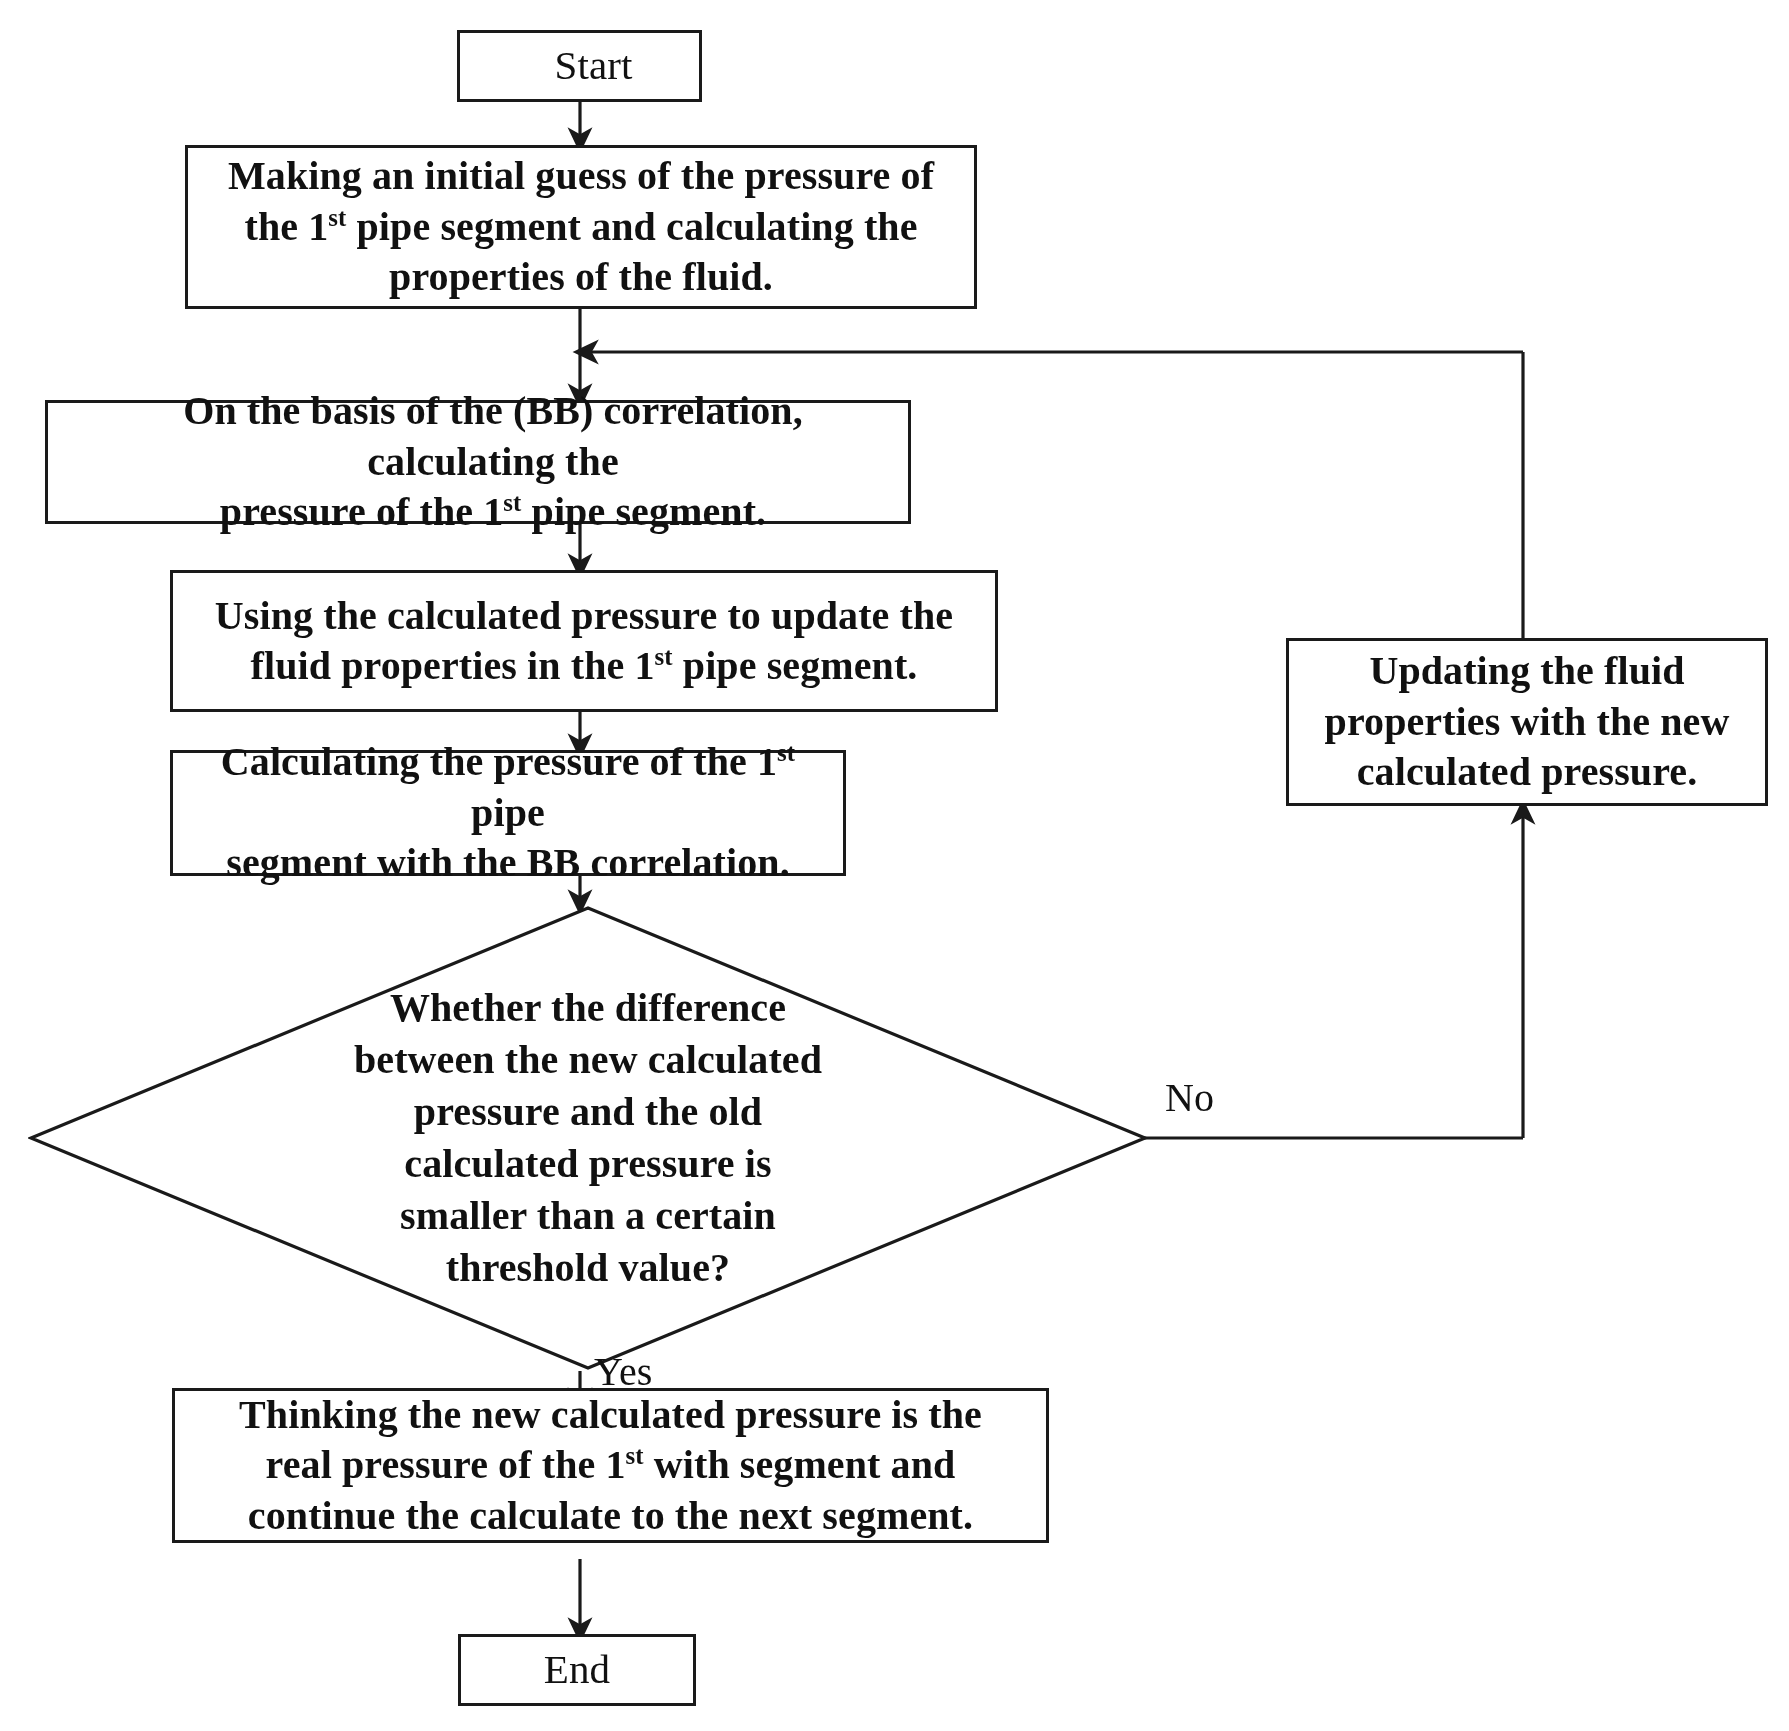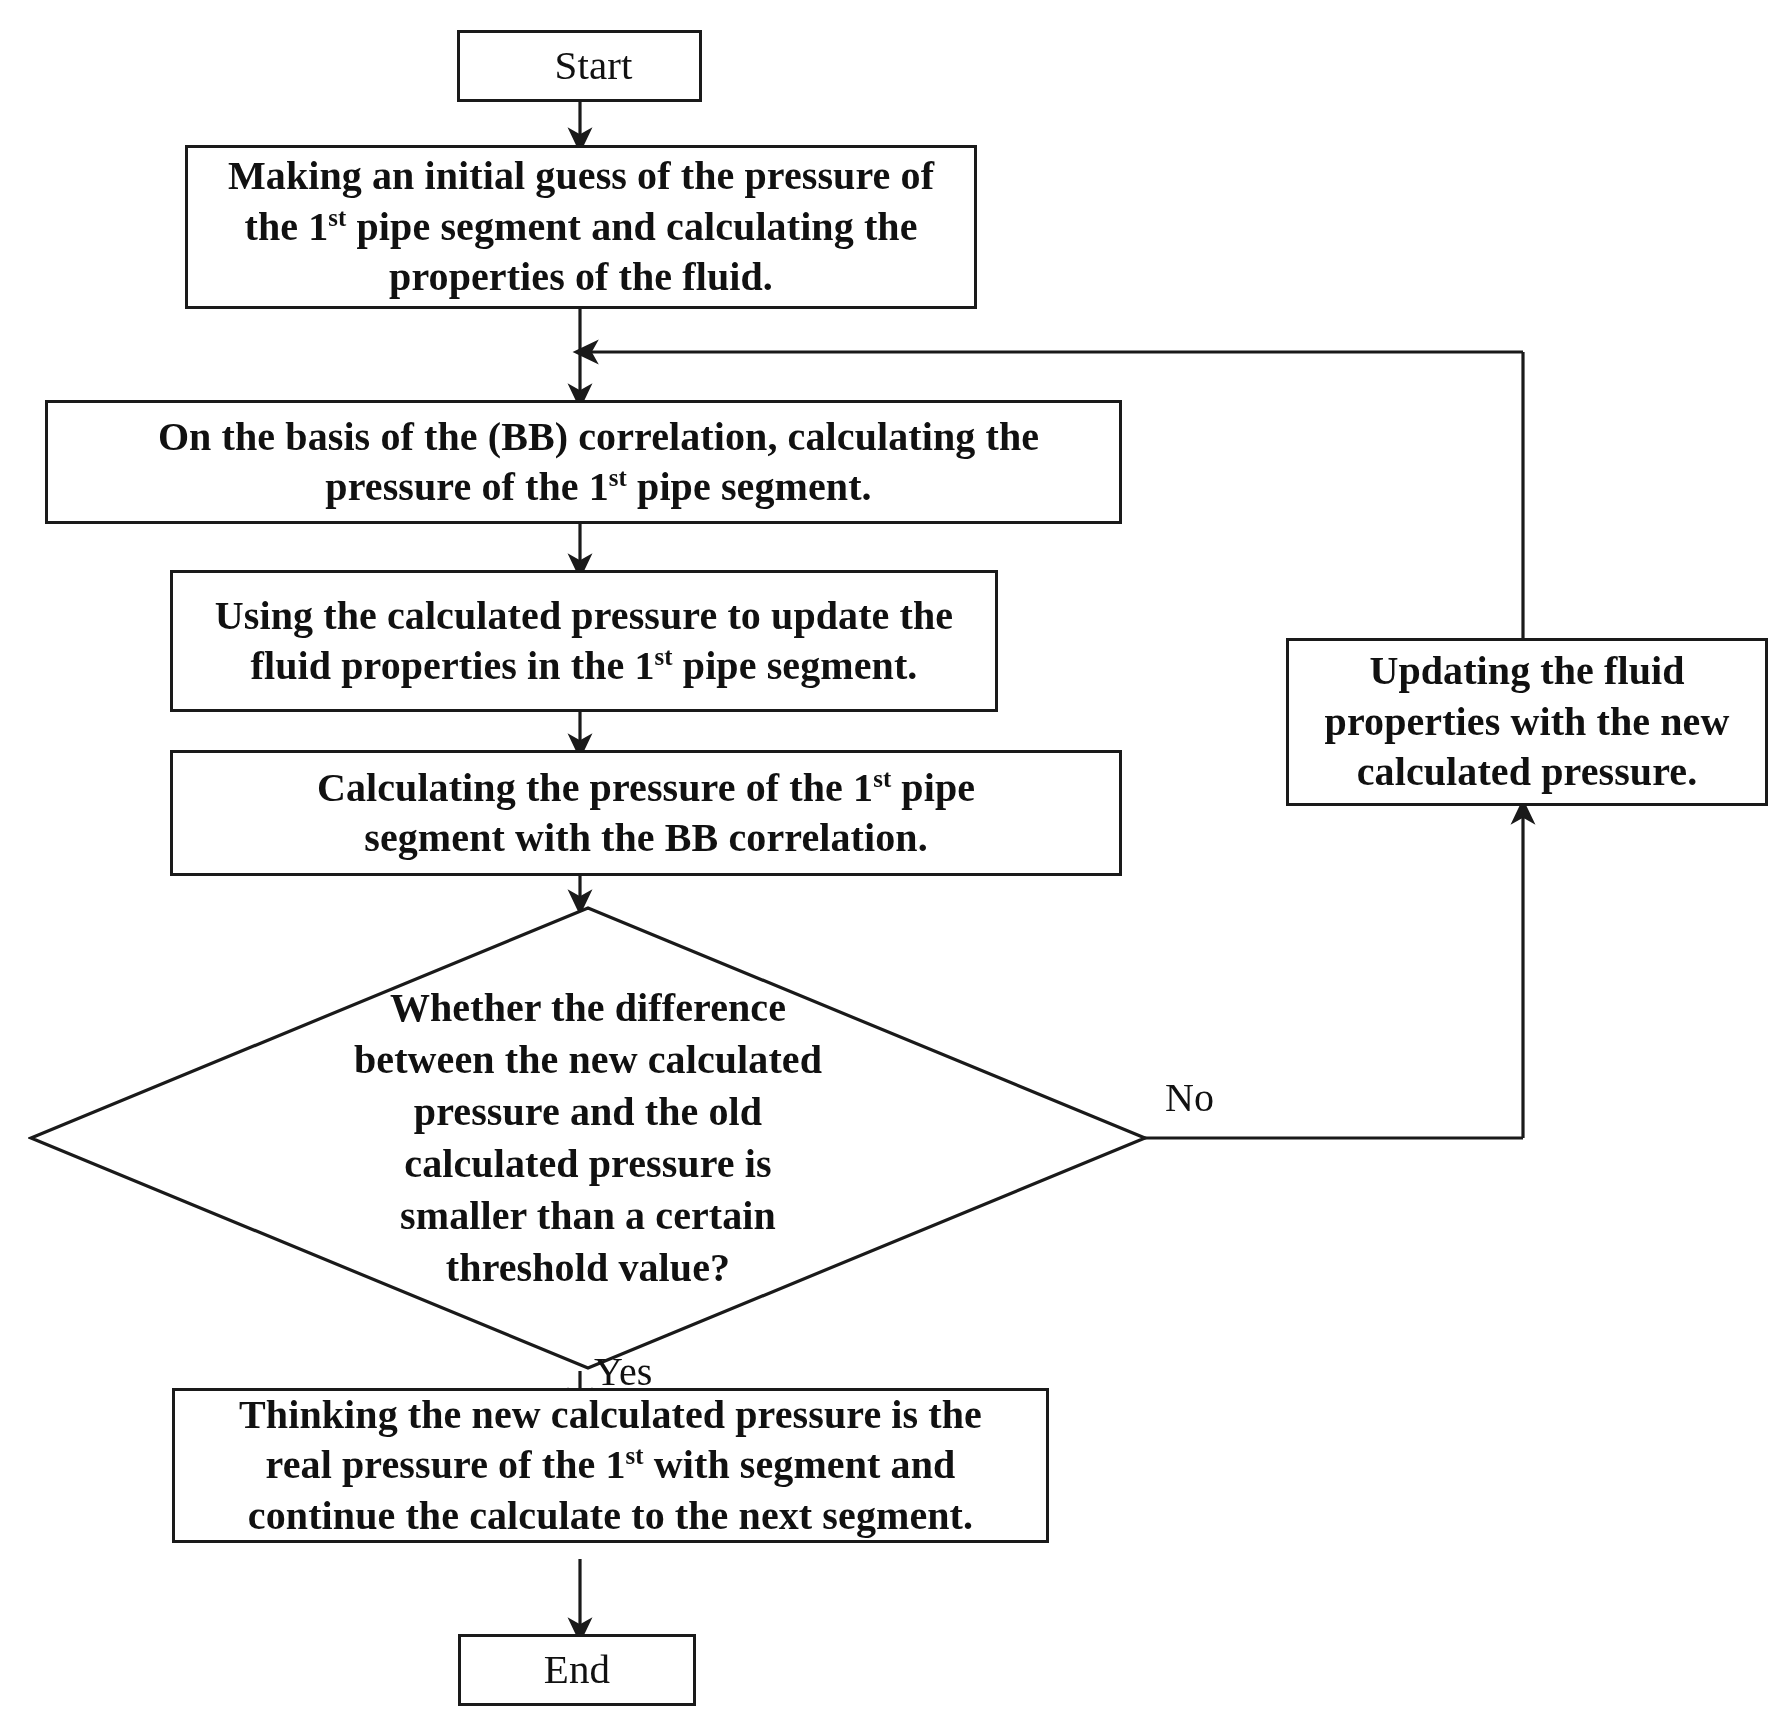--- a/index.html
+++ b/index.html
@@ -110,35 +110,35 @@
   </div>
 
   <div class="node fs-body" style="left:185px; top:145px; width:792px; height:164px;">
     <span class="txt">
       <span>Making an initial guess of the pressure of</span><br>
       <span>the 1</span><sup>st</sup><span> pipe segment and calculating the</span><br>
       <span>properties of the fluid.</span>
     </span>
   </div>
 
-  <div class="node fs-body" style="left:45px; top:400px; width:1077px; height:124px;padding-left:40px;">
+  <div class="node fs-body" style="left:45px; top:400px; width:866px; height:124px;padding-left:40px;">
     <span class="txt">
       <span>On the basis of the (BB) correlation, calculating the</span><br>
       <span>pressure of the 1</span><sup>st</sup><span>  pipe segment.</span>
     </span>
   </div>
 
   <div class="node fs-body" style="left:170px; top:570px; width:828px; height:142px;">
     <span class="txt">
       <span>Using the calculated pressure to update the</span><br>
       <span>fluid properties in the 1</span><sup>st</sup><span>  pipe segment.</span>
     </span>
   </div>
 
-  <div class="node fs-body" style="left:170px; top:750px; width:952px; height:126px;">
+  <div class="node fs-body" style="left:170px; top:750px; width:676px; height:126px;">
     <span class="txt">
       <span>Calculating the pressure of the 1</span><sup>st</sup><span>  pipe</span><br>
       <span>segment with the BB correlation.</span>
     </span>
   </div>
 
   <div class="diamond-wrap" style="left:28px; top:905px; width:1120px; height:466px;font-weight:bold;">
     <svg class="dshape" width="1120" height="466" viewBox="0 0 1120 466">
       <polygon points="560,3 1117,233 560,463 3,233" fill="#ffffff" stroke="#1a1a1a" stroke-width="3.2"></polygon>
     </svg>

